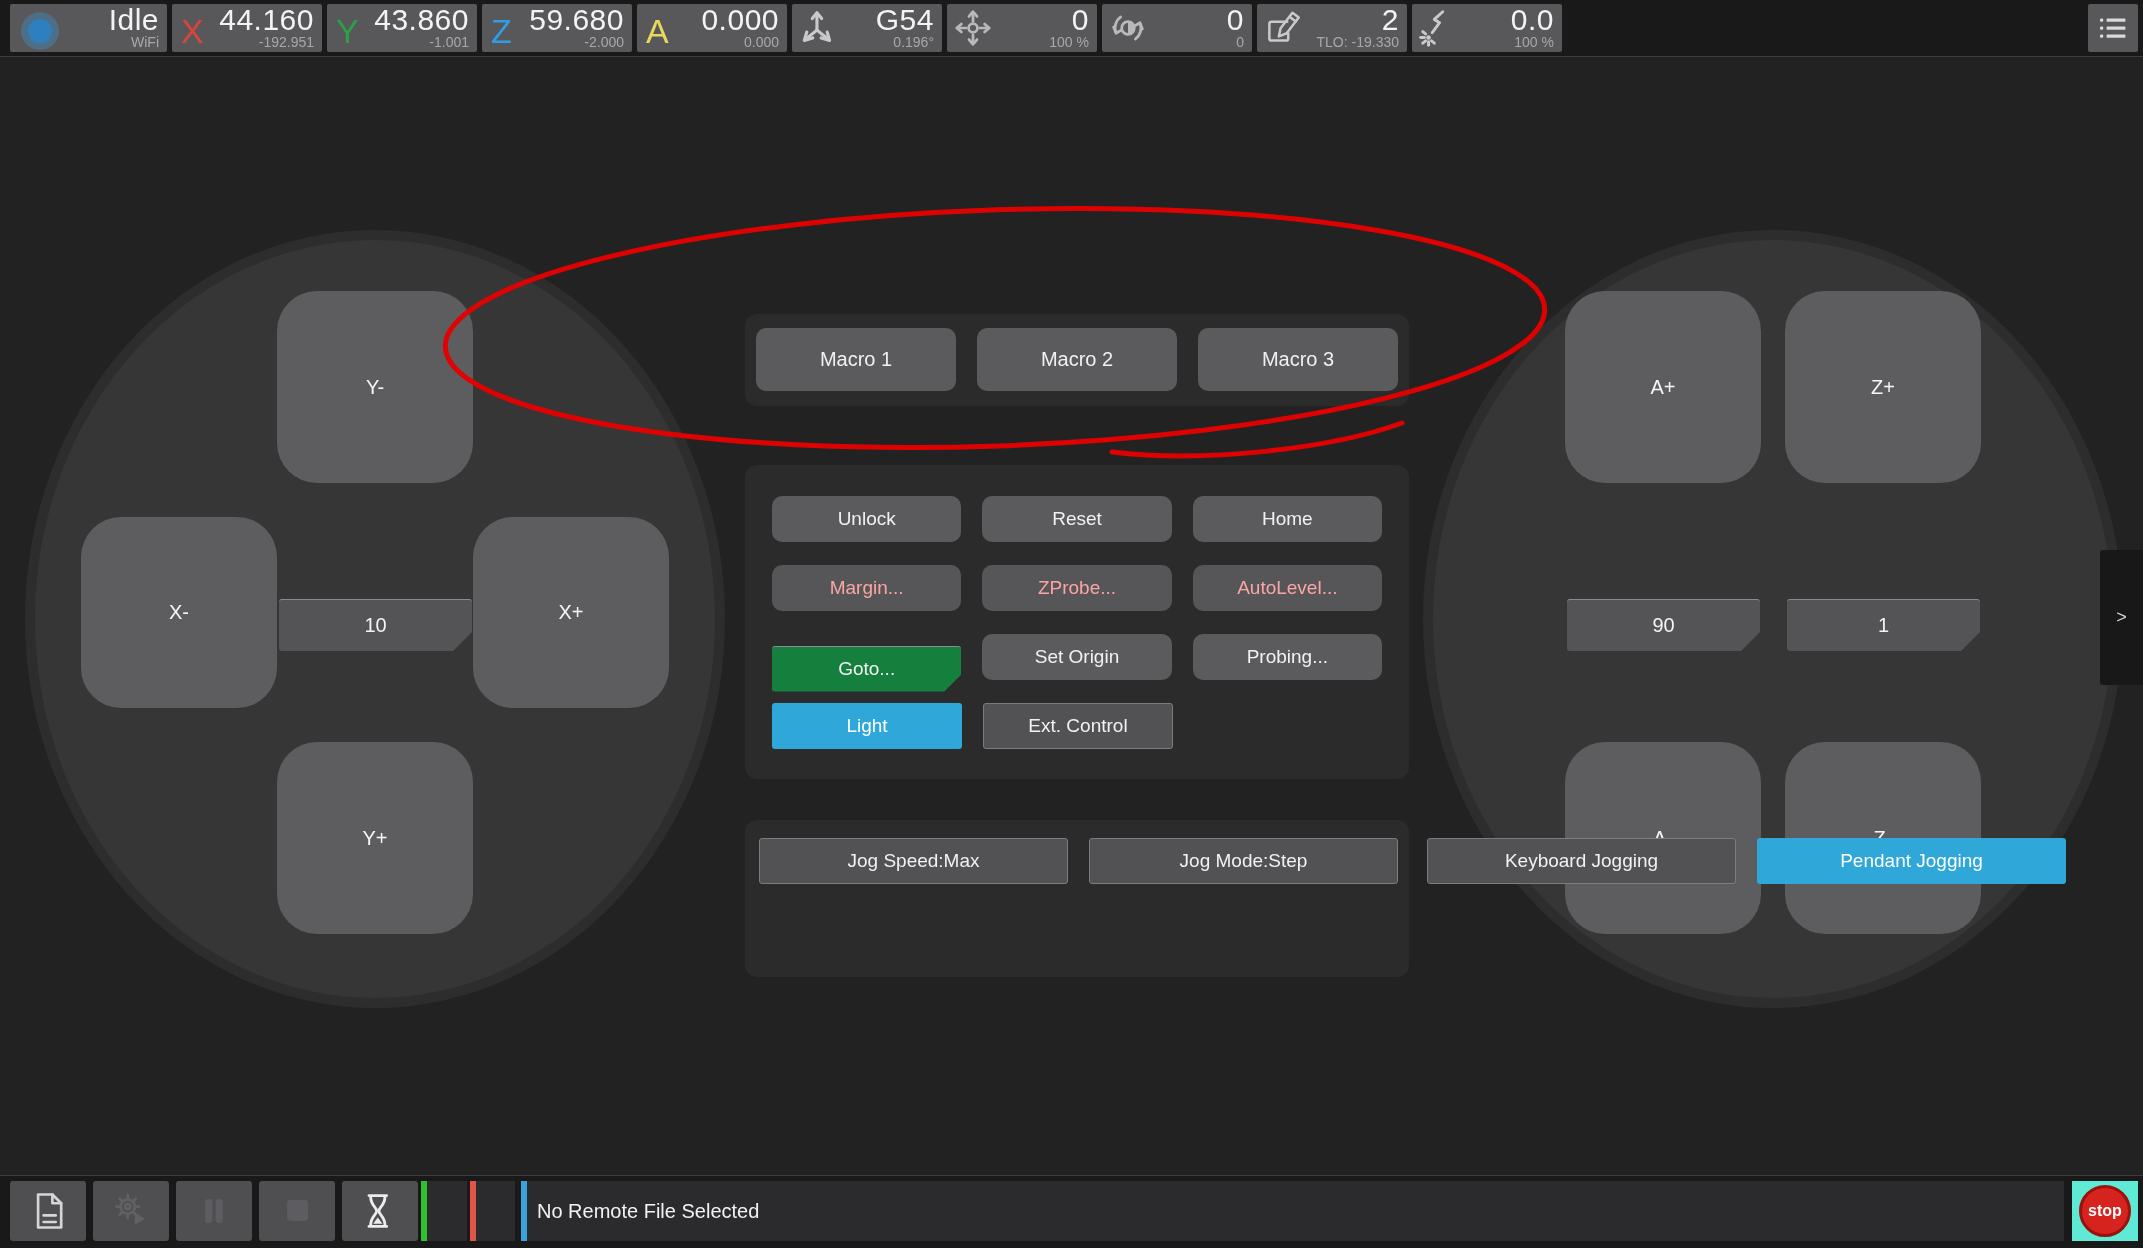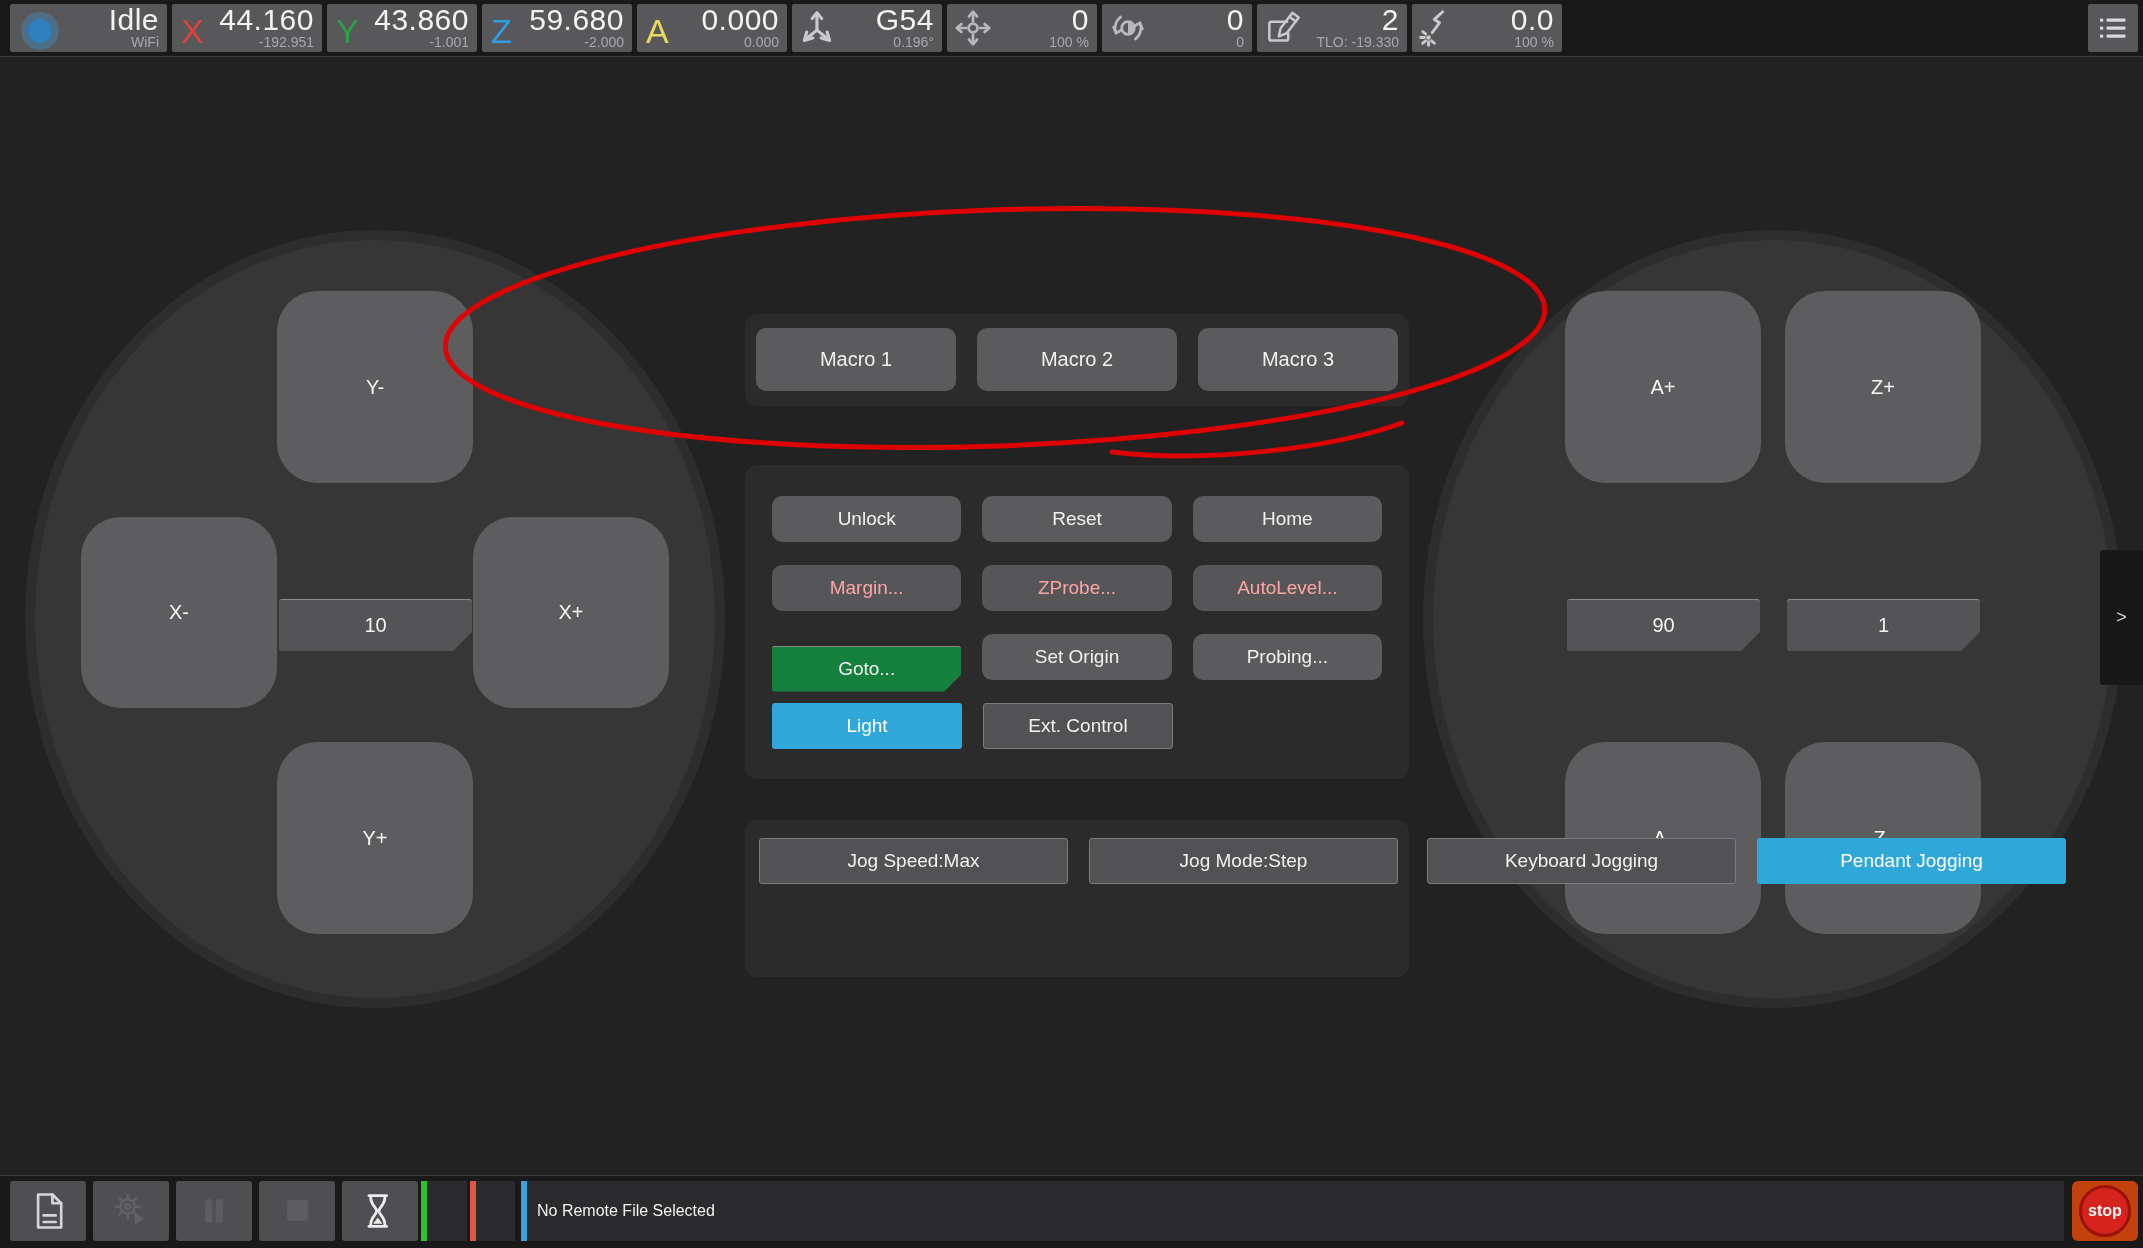--- a/index.html
+++ b/index.html
@@ -76,23 +76,23 @@
               display:flex; align-items:center; justify-content:center; border-radius:3px 0 0 3px; }
 
   
   #bottombar { position:absolute; left:0; top:1175px; width:2143px; height:73px;
                background:#191919; border-top:1px solid #3d3d3f; }
   .tb-btn { position:absolute; top:5px; width:76px; height:60px; background:#4f4f52;
             border-radius:3px; display:flex; align-items:center; justify-content:center; }
   .seg { position:absolute; top:5px; height:60px; background:#2b2b2e; }
   .seg-line { position:absolute; left:0; top:0; width:6px; height:60px; }
   #status-msg { position:absolute; left:16px; top:0; height:60px; line-height:60px;
-                font-size:16px; color:#f2f2f3; white-space:nowrap; }
+                font-size:20px; color:#f2f2f3; white-space:nowrap; }
   #stop-btn { position:absolute; left:2072px; top:5px; width:66px; height:60px;
-              background:#c2410c; border-radius:6px;
+              background:#5eead4; border-radius:0;
               display:flex; align-items:center; justify-content:center; }
   #stop-circle { width:52px; height:52px; border-radius:50%; background:#d7231d;
                  border:3px solid #9b120d; color:#fff; font-weight:bold; font-size:16px;
                  display:flex; align-items:center; justify-content:center; }
 
   
   #annotation { position:absolute; left:0; top:0; width:2143px; height:1248px;
                 pointer-events:none; z-index:50; }
 
   svg { display:block; }

